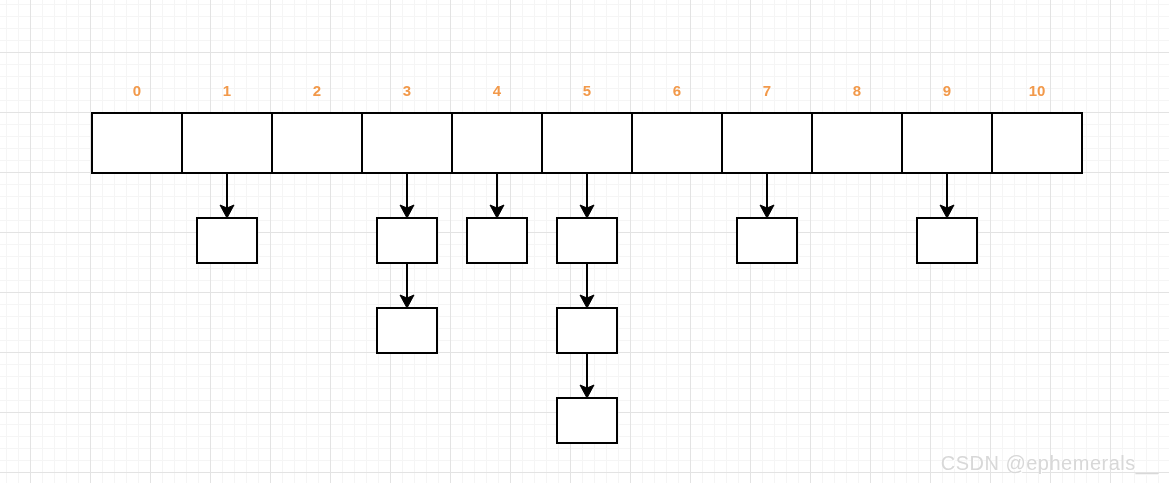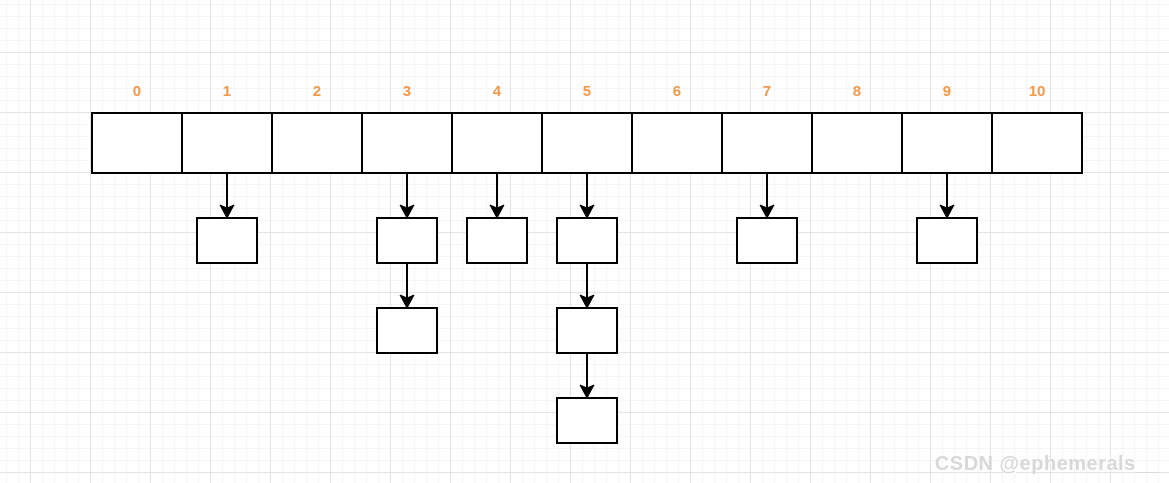--- a/index.html
+++ b/index.html
@@ -31,21 +31,20 @@
   }
   .watermark {
     position: absolute;
     right: 10px;
     bottom: 8px;
     font-size: 20px;
     letter-spacing: 0.5px;
     color: #d8d8d8;
     text-shadow: 1px 1px 0 #ffffff;
     user-select: none;
-    font-weight: bold;
   }
 </style>
 </head>
 <body>
 
 <div class="canvas">
   <svg id="diagram" width="1169" height="483" viewBox="0 0 1169 483">
       <rect x="92" y="113" width="90" height="60" fill="#ffffff" stroke="#000000" stroke-width="2"></rect>
       <text x="137" y="96" text-anchor="middle" fill="#F2994A" class="bucket-label">0</text>
       <rect x="182" y="113" width="90" height="60" fill="#ffffff" stroke="#000000" stroke-width="2"></rect>

